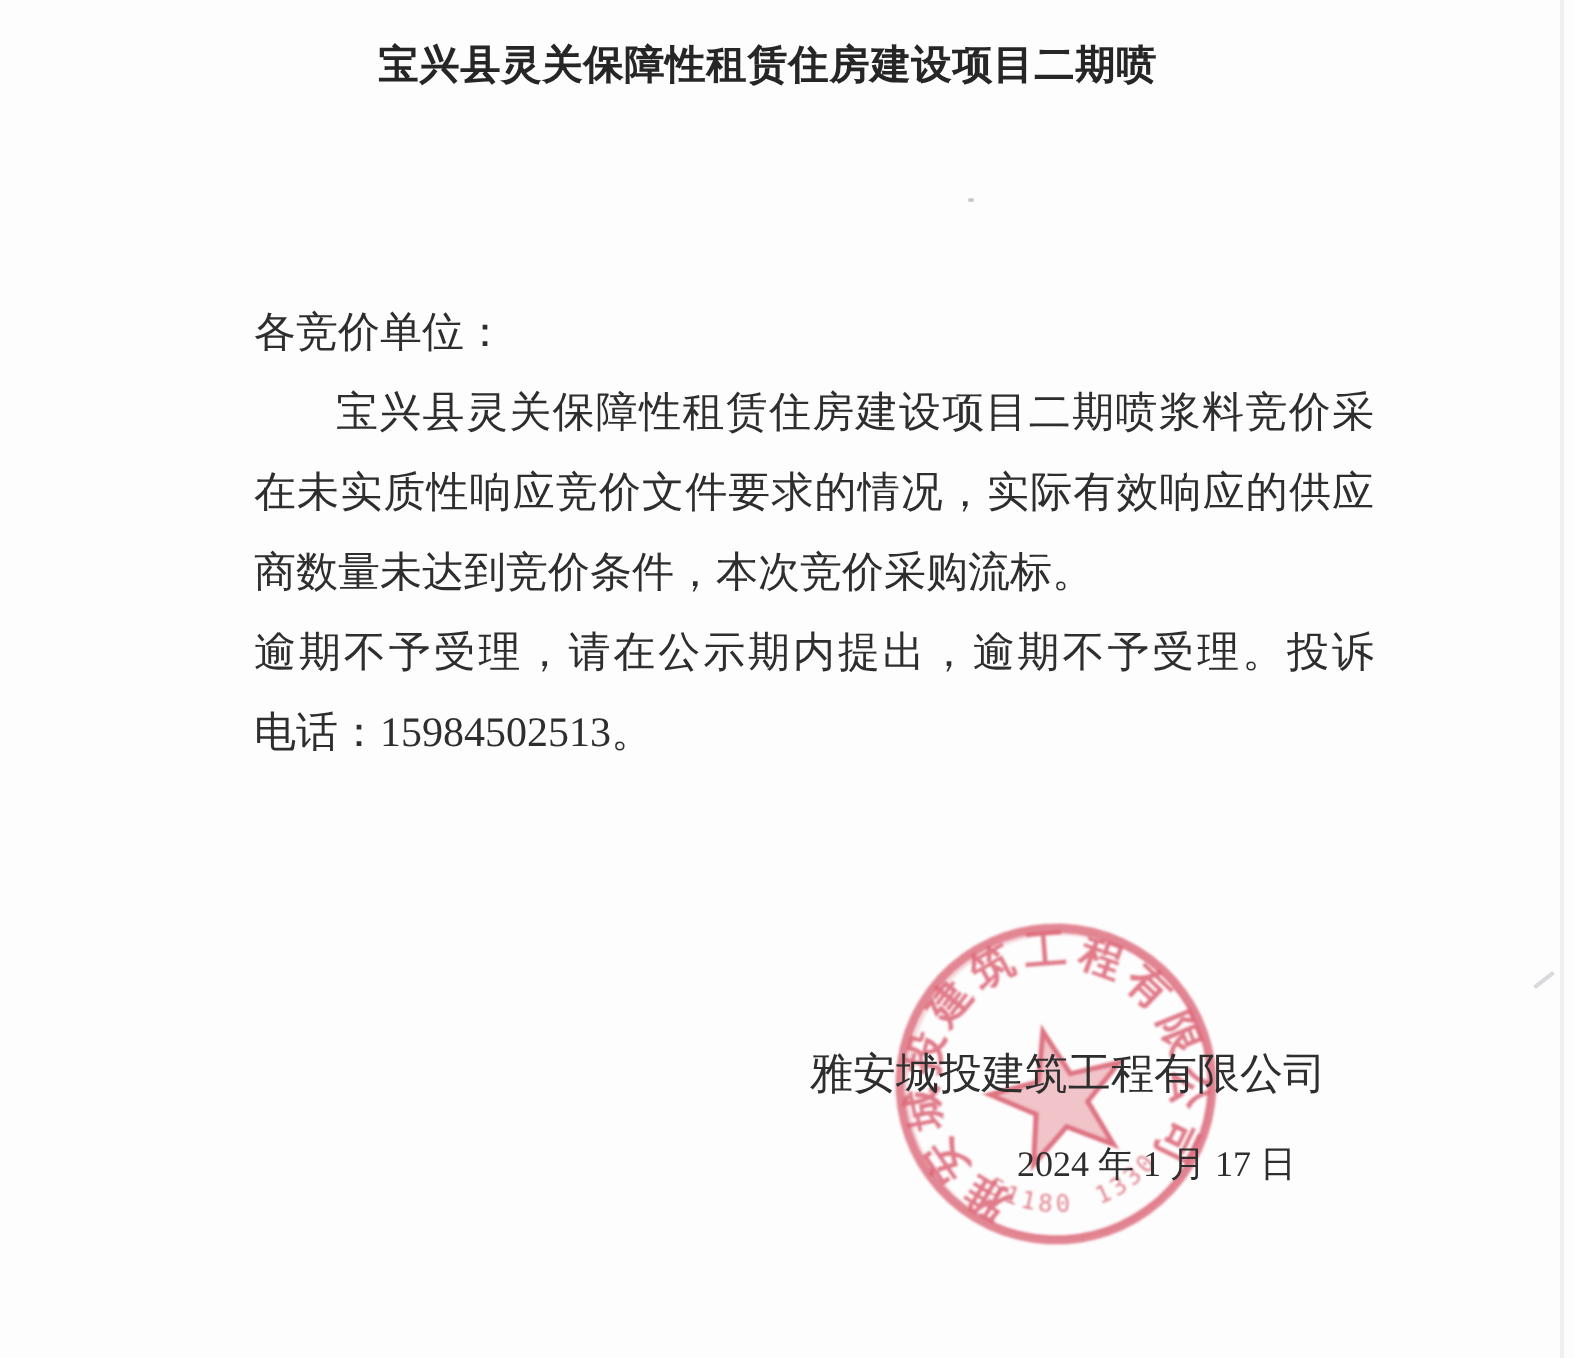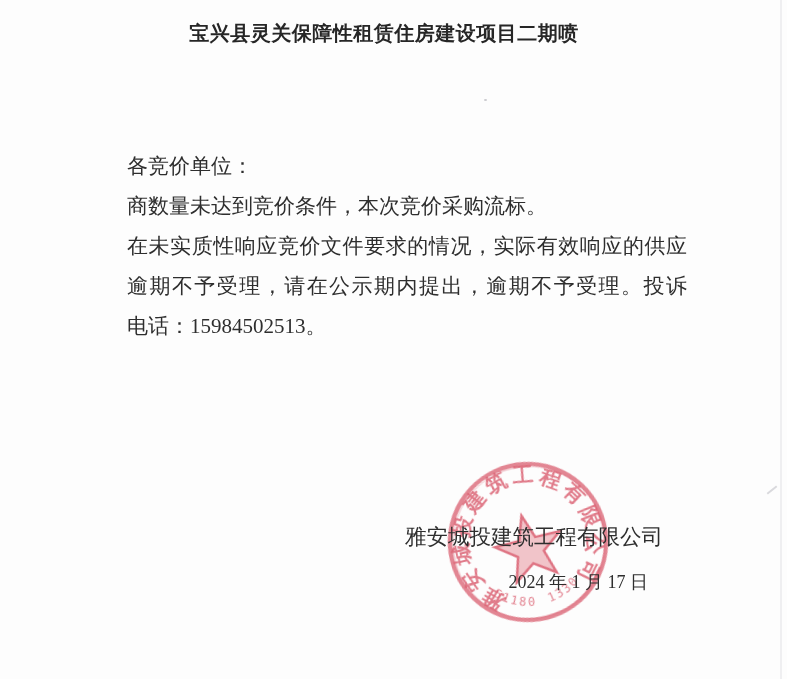--- a/index.html
+++ b/index.html
@@ -52,22 +52,23 @@
 <body>
 
 <div class="page">
 
   <h1 class="title">
     <div>宝兴县灵关保障性租赁住房建设项目二期喷</div>
   </h1>
 
   <div class="doc-body">
     <div class="line">各竞价单位：</div>
+    <div class="line jfull ind">宝兴县灵关保障性租赁住房建设项目二期喷浆料竞价采</div>
+    <div class="line jfull">在未实质性响应竞价文件要求的情况，实际有效响应的供应</div>
     <div class="line">商数量未达到竞价条件，本次竞价采购流标。</div>
-    <div class="line jfull">在未实质性响应竞价文件要求的情况，实际有效响应的供应</div>
     <div class="line jfull">逾期不予受理，请在公示期内提出，逾期不予受理。投诉</div>
     <div class="line">电话：15984502513。</div>
   </div>
 
   <div class="seal-wrap">
     <svg width="200" height="200" viewBox="0 0 200 200">
       <defs>
         <path id="arcTop" d="M 65.6,149.1 A 60,60 0 1 1 134.4,149.1" fill="none"></path>
         <path id="arcBottom" d="M 51,141.1 A 64,64 0 0 0 149,141.1" fill="none"></path>
       </defs>

